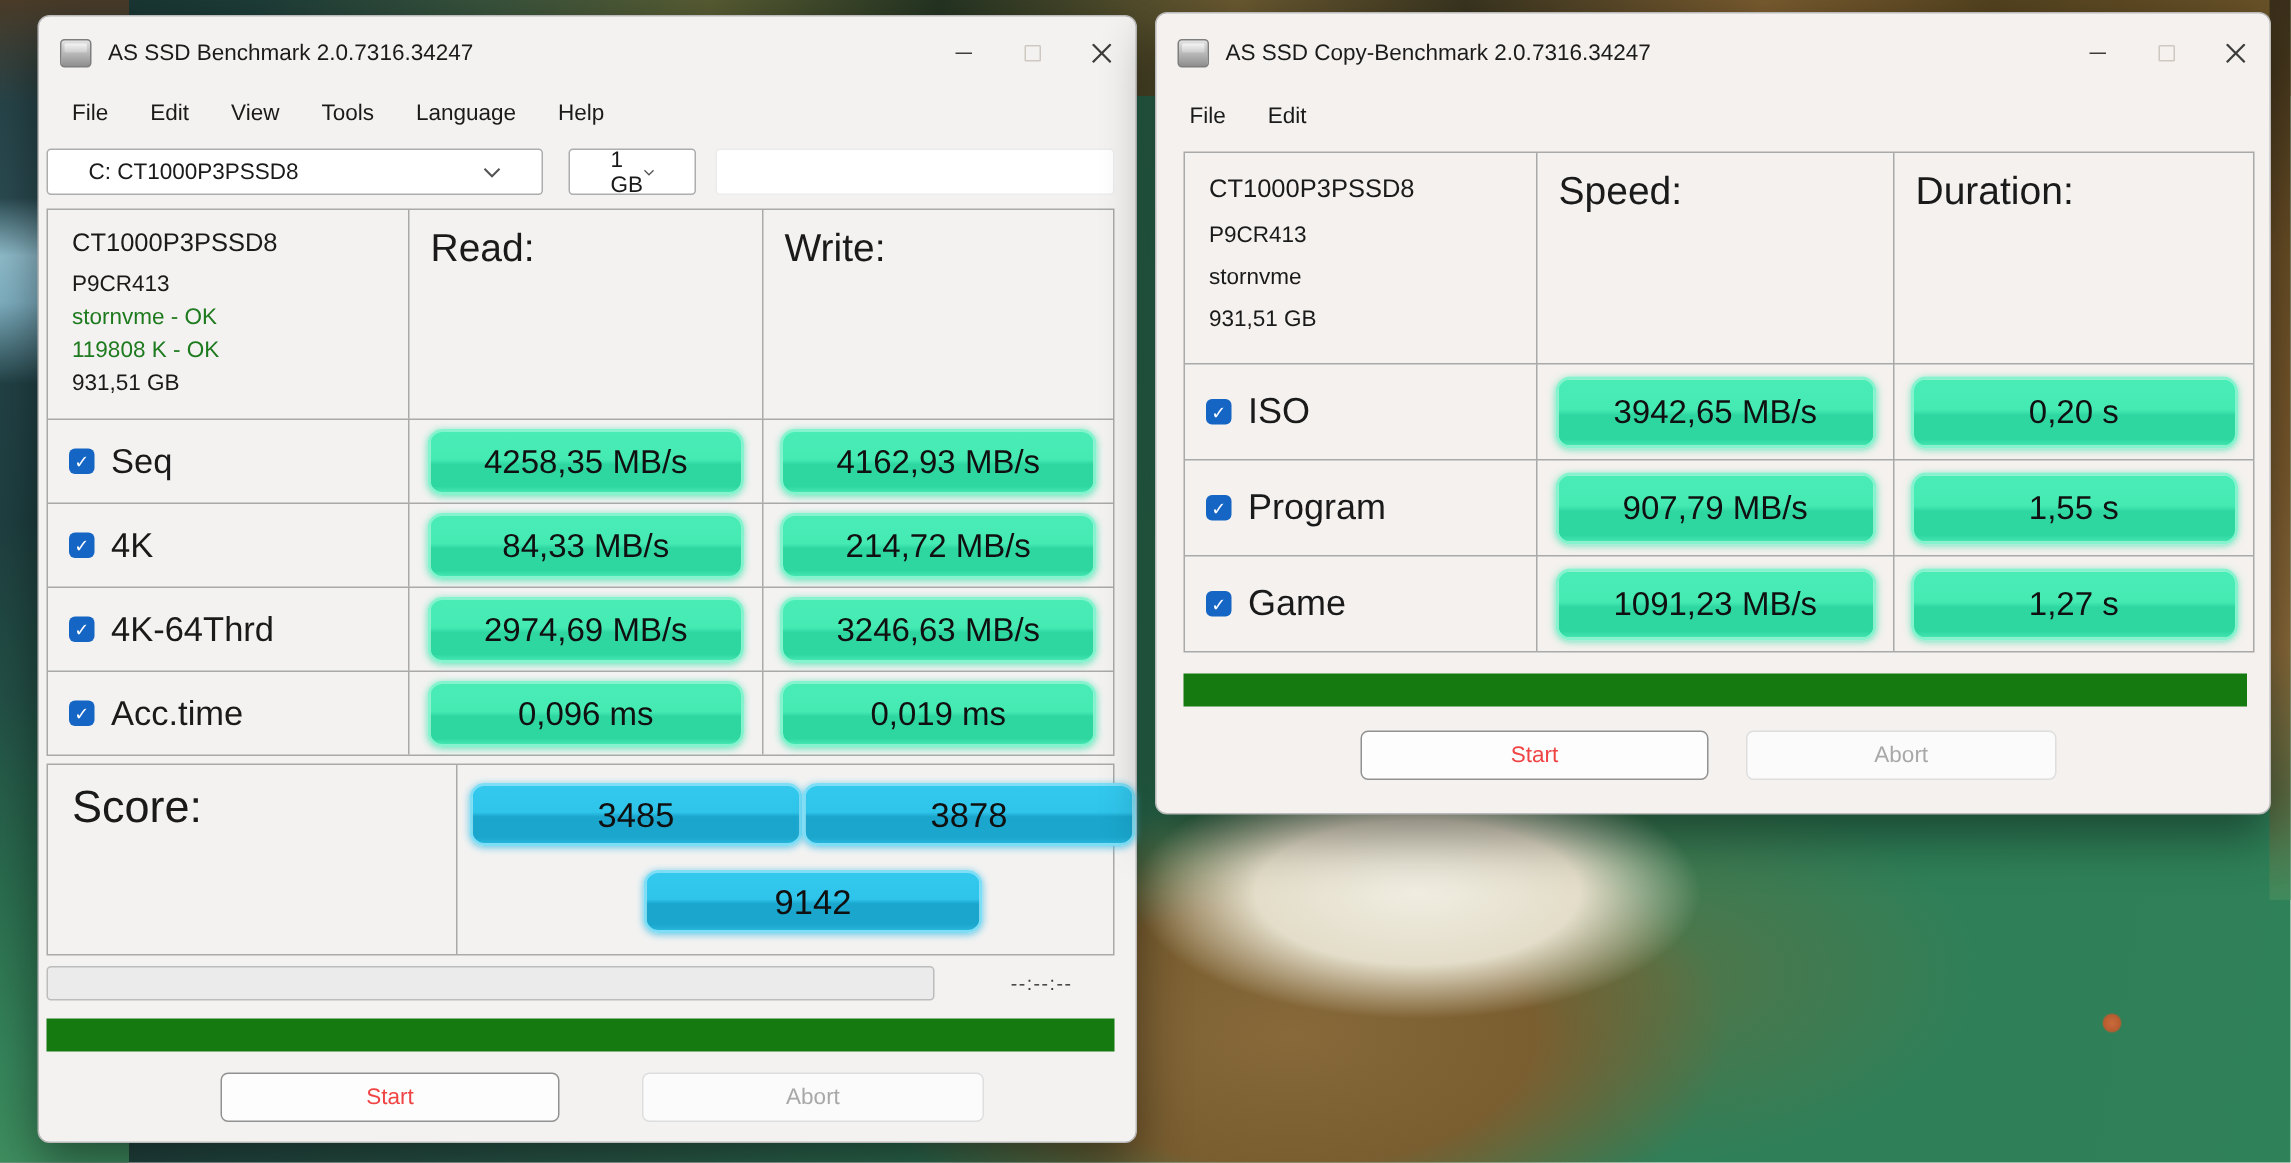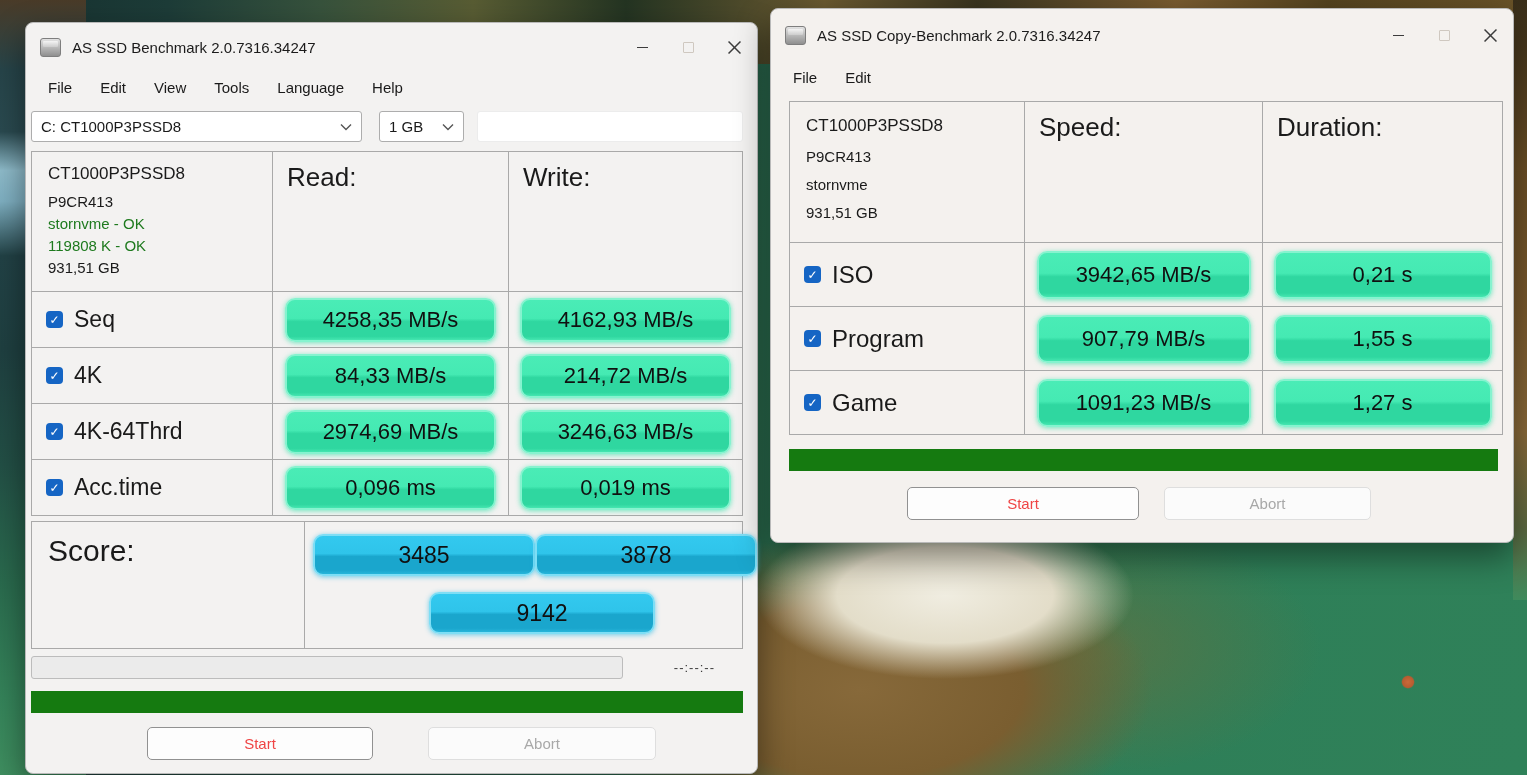--- a/index.html
+++ b/index.html
@@ -53,27 +53,27 @@
   .win-btn { width: 46px; height: 100%; display: flex; align-items: center; justify-content: center; cursor: default; }
   .glyph-min { width: 11px; border-top: 1.5px solid #3c3c3c; }
   .glyph-max { width: 11px; height: 11px; border: 1.3px solid #cfc8c0; border-radius: 1px; }
   .glyph-close { stroke: #3c3c3c; stroke-width: 1.4; }
 
   .menubar { display: flex; align-items: center; height: 32px; padding-left: 22px; gap: 2px; }
   .menu-item { font-size: 15px; padding: 3px 13px; border-radius: 3px; }
   .menu-item:first-child { padding-left: 0; padding-right: 13px; }
 
   
-  #win-left { left: 25px; top: 22px; width: 733px; height: 752px; }
+  #win-left { left: 25px; top: 10px; width: 733px; height: 752px; }
 
   .controls-row { position: absolute; left: 5px; top: 88px; width: 712px; height: 31px; }
   .combo {
     position: absolute; top: 0; height: 31px; background: #ffffff;
     border: 1px solid #adadad; border-radius: 3px;
-    display: flex; align-items: center; padding: 0 9px; font-size: 15px;
+    display: flex; align-items: center; padding: 0 27px; font-size: 15px;
   }
   .combo .chev { margin-left: auto; }
   #drive-combo { left: 0; width: 331px; }
   #size-combo { left: 348px; width: 85px; }
   .blank-field {
     position: absolute; left: 446px; top: 0; width: 266px; height: 31px;
     background: #ffffff; border: 1px solid #ececec; border-radius: 3px;
   }
 
   .bench-table {
@@ -337,21 +337,21 @@
     <div class="cell r0 head-cell">Duration:</div>
 
     <div class="cell c0 label-cell">
       <span class="checkbox">✓</span>
       <span>ISO</span>
     </div>
     <div class="cell pill-cell">
         <div class="pill">3942,65 MB/s</div>
       </div>
     <div class="cell pill-cell">
-        <div class="pill duration">0,21 s</div>
+        <div class="pill duration">0,20 s</div>
       </div>
 
     <div class="cell c0 label-cell">
       <span class="checkbox">✓</span>
       <span>Program</span>
     </div>
     <div class="cell pill-cell">
         <div class="pill">907,79 MB/s</div>
       </div>
     <div class="cell pill-cell">

